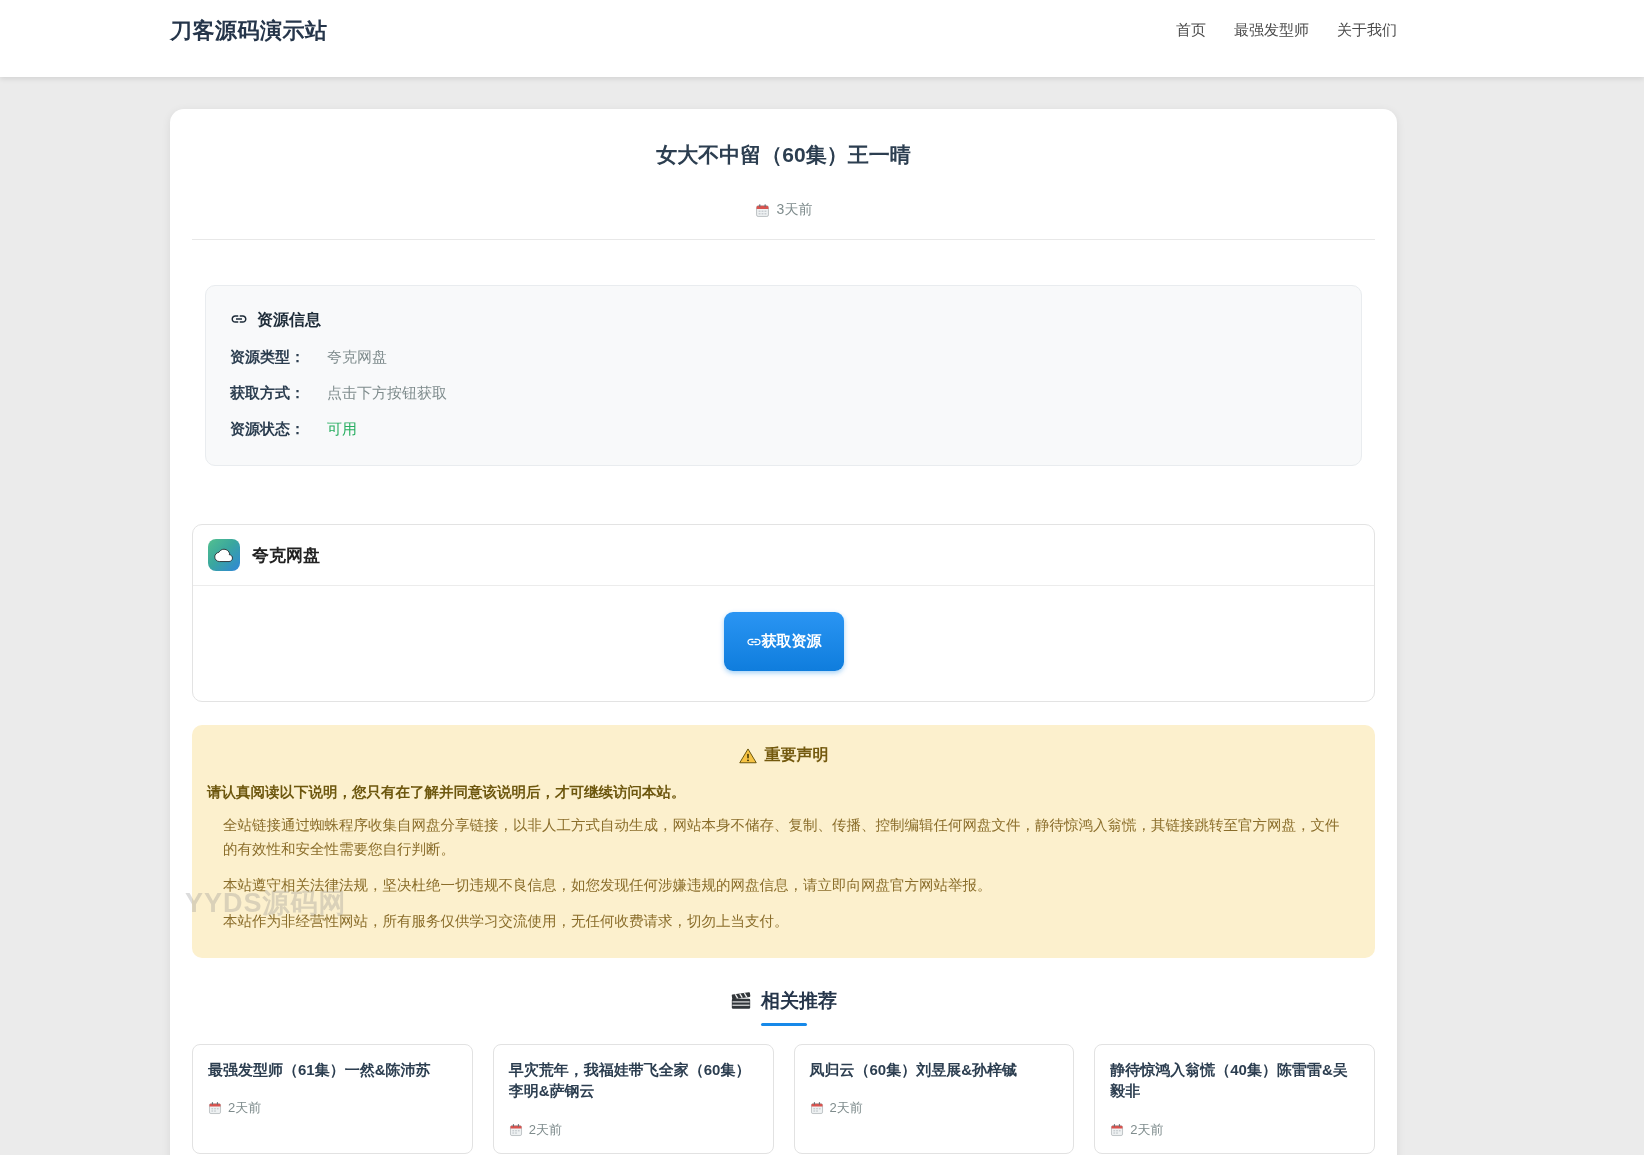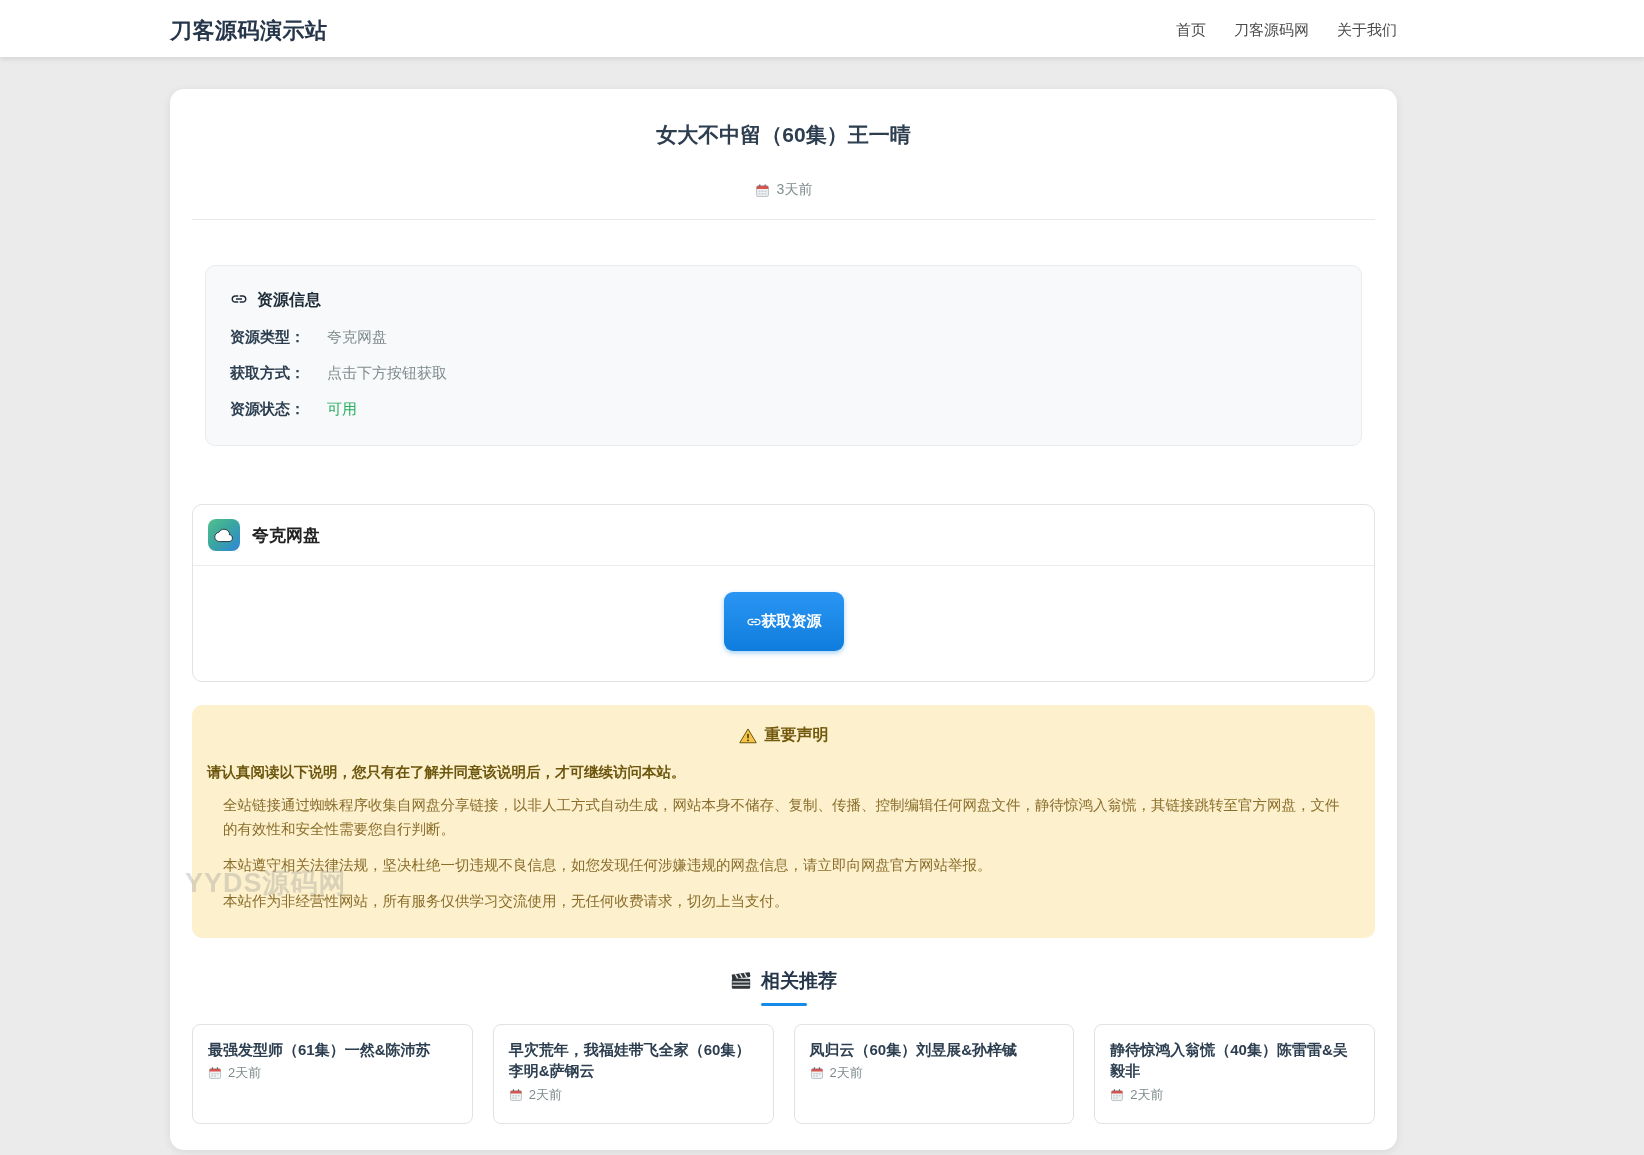--- a/index.html
+++ b/index.html
@@ -7,21 +7,21 @@
   body {
     background: #ebebeb;
     font-family: "Liberation Sans", "DejaVu Sans", sans-serif;
     color: #2c3e50;
     min-height: 1155px;
   }
   .container { width: 1227px; margin-left: 170px; }
 
   
   .site-header {
-    background: #fff; height: 57px;
+    background: #fff; height: 77px;
     box-shadow: 0 2px 5px rgba(0,0,0,0.10);
     position: relative; z-index: 5;
   }
   .header-inner { display: flex; align-items: center; justify-content: space-between; height: 61px; }
   .site-title { font-size: 22px; font-weight: bold; color: #25354a; letter-spacing: 0.5px; }
   .main-nav { display: flex; gap: 28px; }
   .nav-link { font-size: 15px; color: #4a4a4a; text-decoration: none; cursor: pointer; }
 
   
   .main-card {
@@ -100,31 +100,31 @@
   .recommend { margin-top: 30px; }
   .rec-head { display: flex; align-items: center; justify-content: center; gap: 9px; font-size: 19px; font-weight: bold; color: #25354a; }
   .rec-underline { width: 46px; height: 3px; background: #1789e9; border-radius: 2px; margin: 9px auto 0 auto; }
   .rec-grid { margin-top: 18px; display: grid; grid-template-columns: repeat(4, 1fr); gap: 20px; }
   .rec-card {
     border: 1px solid #e2e2e2; border-radius: 8px;
     padding: 14px 15px; min-height: 100px;
     cursor: pointer; background: #fff;
   }
   .rec-title { font-size: 15px; font-weight: bold; color: #2c3e50; line-height: 1.45; }
-  .rec-meta { display: flex; align-items: center; gap: 6px; margin-top: 4px; color: #7f8c8d; font-size: 13px; }
+  .rec-meta { display: flex; align-items: center; gap: 6px; margin-top: 19px; color: #7f8c8d; font-size: 13px; }
 </style>
 </head>
 <body>
 
 <header class="site-header">
   <div class="container header-inner">
     <div class="site-title">刀客源码演示站</div>
     <nav class="main-nav">
       <a class="nav-link">首页</a>
-      <a class="nav-link">刀客源码网</a>
+      <a class="nav-link">最强发型师</a>
       <a class="nav-link">关于我们</a>
     </nav>
   </div>
 </header>
 
 <main class="container">
   <div class="main-card">
 
     <div class="article-head">
       <h1 class="article-title">女大不中留（60集）王一晴</h1>

